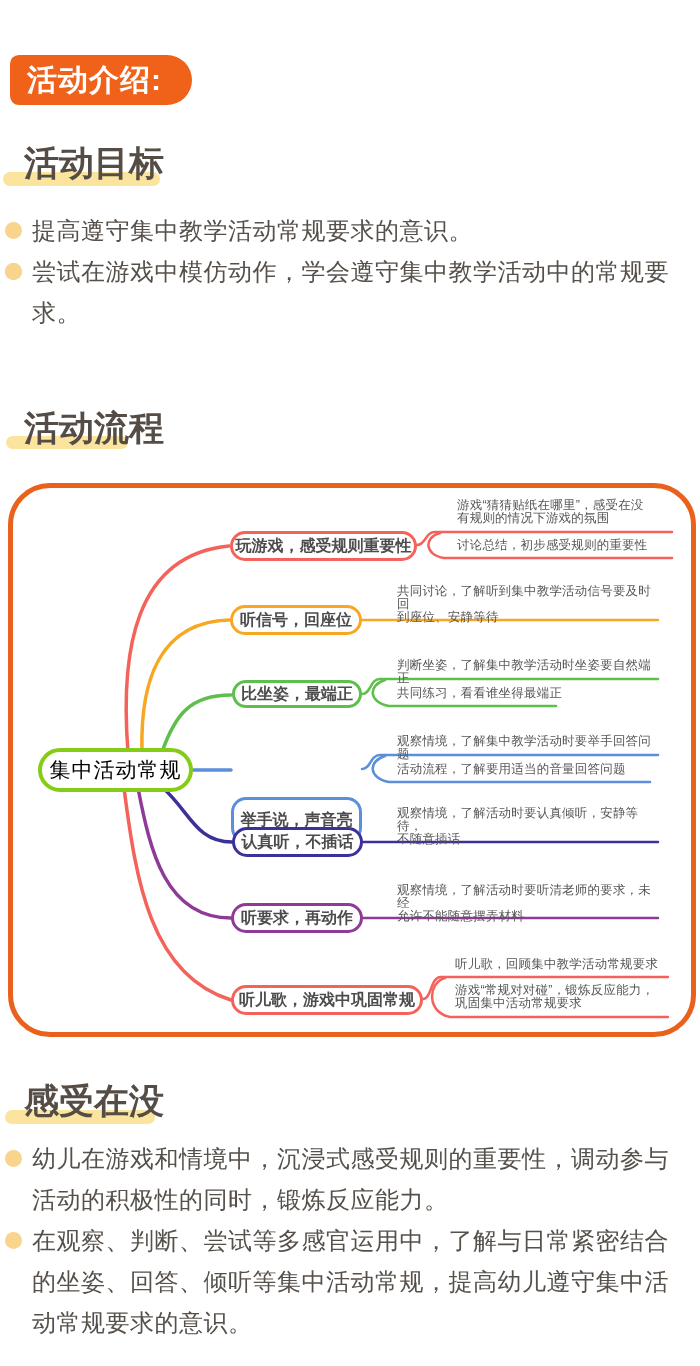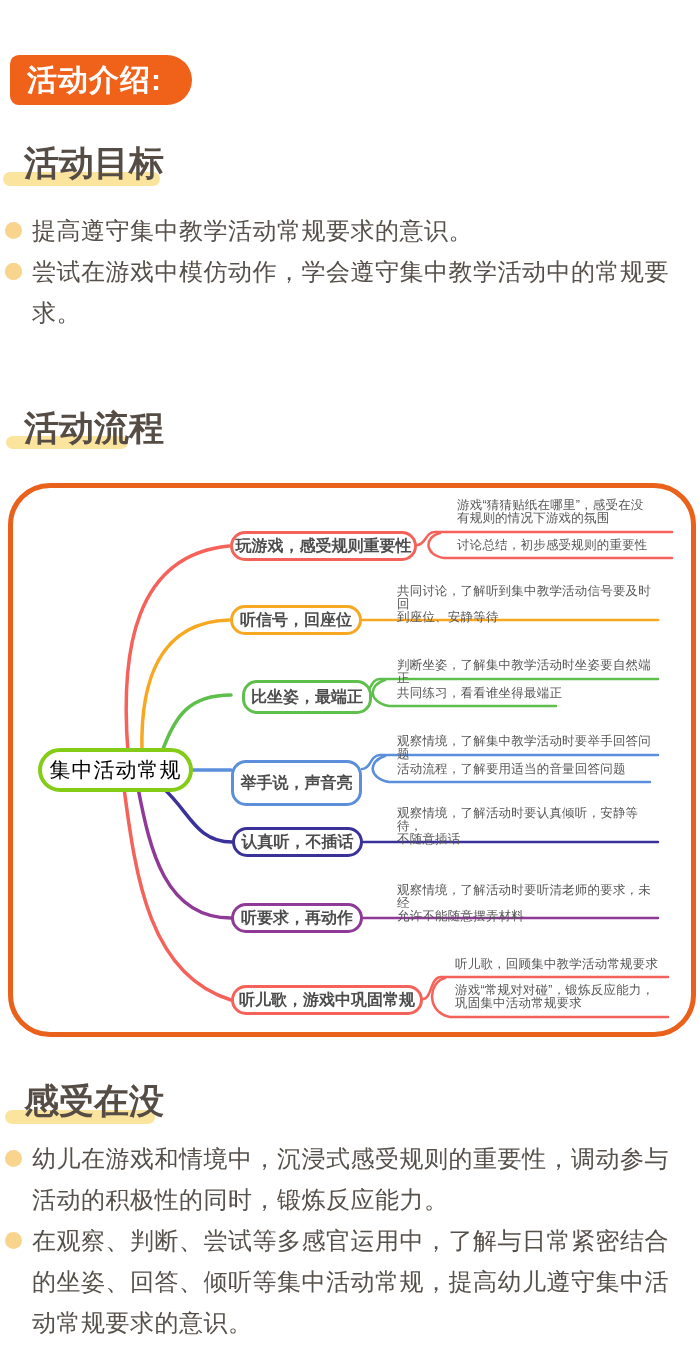--- a/index.html
+++ b/index.html
@@ -83,24 +83,24 @@
     <path d="M445,978 C427,983 427,1013 450,1017 L668,1017" fill="none" stroke="#f4625a" stroke-width="2.5" stroke-linecap="round"></path>
   </svg>
 <div id="map-nodes">
     <div class="mnode branch" style="left: 230px; top: 531px; width: 187px; height: 30px; border-color: rgb(244, 98, 90);">玩游戏，感受规则重要性</div>
     <div class="mchild" style="left: 457px; top: 499px; width: 210px;">游戏“猜猜贴纸在哪里”，感受在没
 有规则的情况下游戏的氛围</div>
     <div class="mchild" style="left: 457px; top: 539px; width: 220px;">讨论总结，初步感受规则的重要性</div>
     <div class="mnode branch" style="left: 230px; top: 605px; width: 132px; height: 30px; border-color: rgb(247, 168, 32);">听信号，回座位</div>
     <div class="mchild" style="left: 397px; top: 585px; width: 256px;">共同讨论，了解听到集中教学活动信号要及时回
 到座位、安静等待</div>
-    <div class="mnode branch" style="left: 232px; top: 680px; width: 130px; height: 34px; border-color: rgb(95, 191, 76); margin-left: 10px;">比坐姿，最端正</div>
+    <div class="mnode branch" style="left: 232px; top: 680px; width: 130px; height: 28px; border-color: rgb(95, 191, 76);">比坐姿，最端正</div>
     <div class="mchild" style="left: 397px; top: 659px; width: 265px;">判断坐姿，了解集中教学活动时坐姿要自然端正</div>
     <div class="mchild" style="left: 397px; top: 687px; width: 245px;">共同练习，看看谁坐得最端正</div>
-    <div class="mnode branch" style="left: 231px; top: 760px; width: 131px; height: 46px; border-color: rgb(91, 142, 219); text-align: center;">举手说，声音亮</div>
+    <div class="mnode branch" style="left: 231px; top: 797px; width: 131px; height: 46px; border-color: rgb(91, 142, 219); text-align: center;">举手说，声音亮</div>
     <div class="mchild" style="left: 397px; top: 735px; width: 265px;">观察情境，了解集中教学活动时要举手回答问题</div>
     <div class="mchild" style="left: 397px; top: 763px; width: 245px;">活动流程，了解要用适当的音量回答问题</div>
     <div class="mnode branch" style="left: 232px; top: 827px; width: 131px; height: 30px; border-color: rgb(58, 49, 153);">认真听，不插话</div>
     <div class="mchild" style="left: 397px; top: 807px; width: 256px;">观察情境，了解活动时要认真倾听，安静等待，
 不随意插话</div>
     <div class="mnode branch" style="left: 231px; top: 903px; width: 132px; height: 30px; border-color: rgb(142, 58, 150);">听要求，再动作</div>
     <div class="mchild" style="left: 397px; top: 884px; width: 256px;">观察情境，了解活动时要听清老师的要求，未经
 允许不能随意摆弄材料</div>
     <div class="mnode branch" style="left: 231px; top: 985px; width: 192px; height: 30px; border-color: rgb(244, 98, 90);">听儿歌，游戏中巩固常规</div>
     <div class="mchild" style="left: 455px; top: 958px; width: 222px;">听儿歌，回顾集中教学活动常规要求</div>

